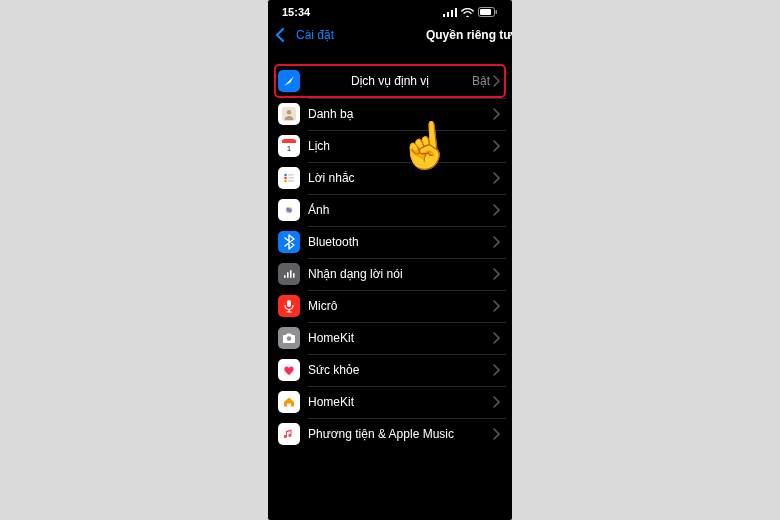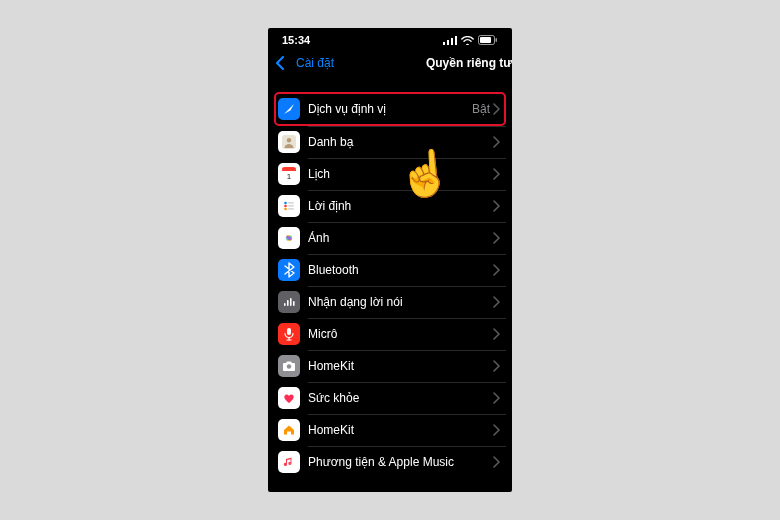--- a/index.html
+++ b/index.html
@@ -8,21 +8,21 @@
     height: 520px;
     background: #dadada;
     display: flex;
     align-items: center;
     justify-content: center;
     font-family: -apple-system, 'Helvetica Neue', Arial, sans-serif;
     overflow: hidden;
   }
   .phone {
     width: 244px;
-    height: 464px;
+    height: 520px;
     background: #000;
     border-radius: 2px;
     position: relative;
     overflow: hidden;
     color: #fff;
   }
   .status-bar {
     display: flex;
     justify-content: space-between;
     align-items: center;
@@ -67,20 +67,21 @@
   .row + .row::before {
     content: "";
     position: absolute;
     left: 34px; right: 0; top: 0;
     border-top: 1px solid #2a2a2c;
   }
   .highlight {
     border: 2px solid #e2112b;
     border-radius: 5px;
     padding: 4px 4px 4px 2px;
+    text-align: center;
   }
   .icon {
     width: 22px;
     height: 22px;
     border-radius: 5px;
     flex: 0 0 auto;
     display: flex;
     align-items: center;
     justify-content: center;
     margin-right: 8px;
@@ -195,21 +196,21 @@
           <svg width="16" height="16" viewBox="0 0 16 16">
             <rect x="1" y="1" width="14" height="14" rx="3" fill="#fff"></rect>
             <circle cx="4.5" cy="5" r="1.3" fill="#0a84ff"></circle>
             <circle cx="4.5" cy="8" r="1.3" fill="#ff3b30"></circle>
             <circle cx="4.5" cy="11" r="1.3" fill="#ff9500"></circle>
             <rect x="7" y="4.3" width="6" height="1.3" rx="0.6" fill="#ccc"></rect>
             <rect x="7" y="7.3" width="6" height="1.3" rx="0.6" fill="#ccc"></rect>
             <rect x="7" y="10.3" width="6" height="1.3" rx="0.6" fill="#ccc"></rect>
           </svg>
         </div>
-        <span class="label">Lời định</span>
+        <span class="label">Lời nhắc</span>
         <span class="chevron">
           <svg width="8" height="12" viewBox="0 0 8 12">
             <path d="M2 1 L7 6 L2 11" stroke="#5a5a5e" stroke-width="1.6" fill="none" stroke-linecap="round" stroke-linejoin="round"></path>
           </svg>
         </span>
       </div>
       <div class="row">
         <div class="icon" style="background: rgb(255, 255, 255);">
           <svg width="16" height="16" viewBox="0 0 16 16">
             <rect x="1" y="1" width="14" height="14" rx="3" fill="#fff"></rect>

